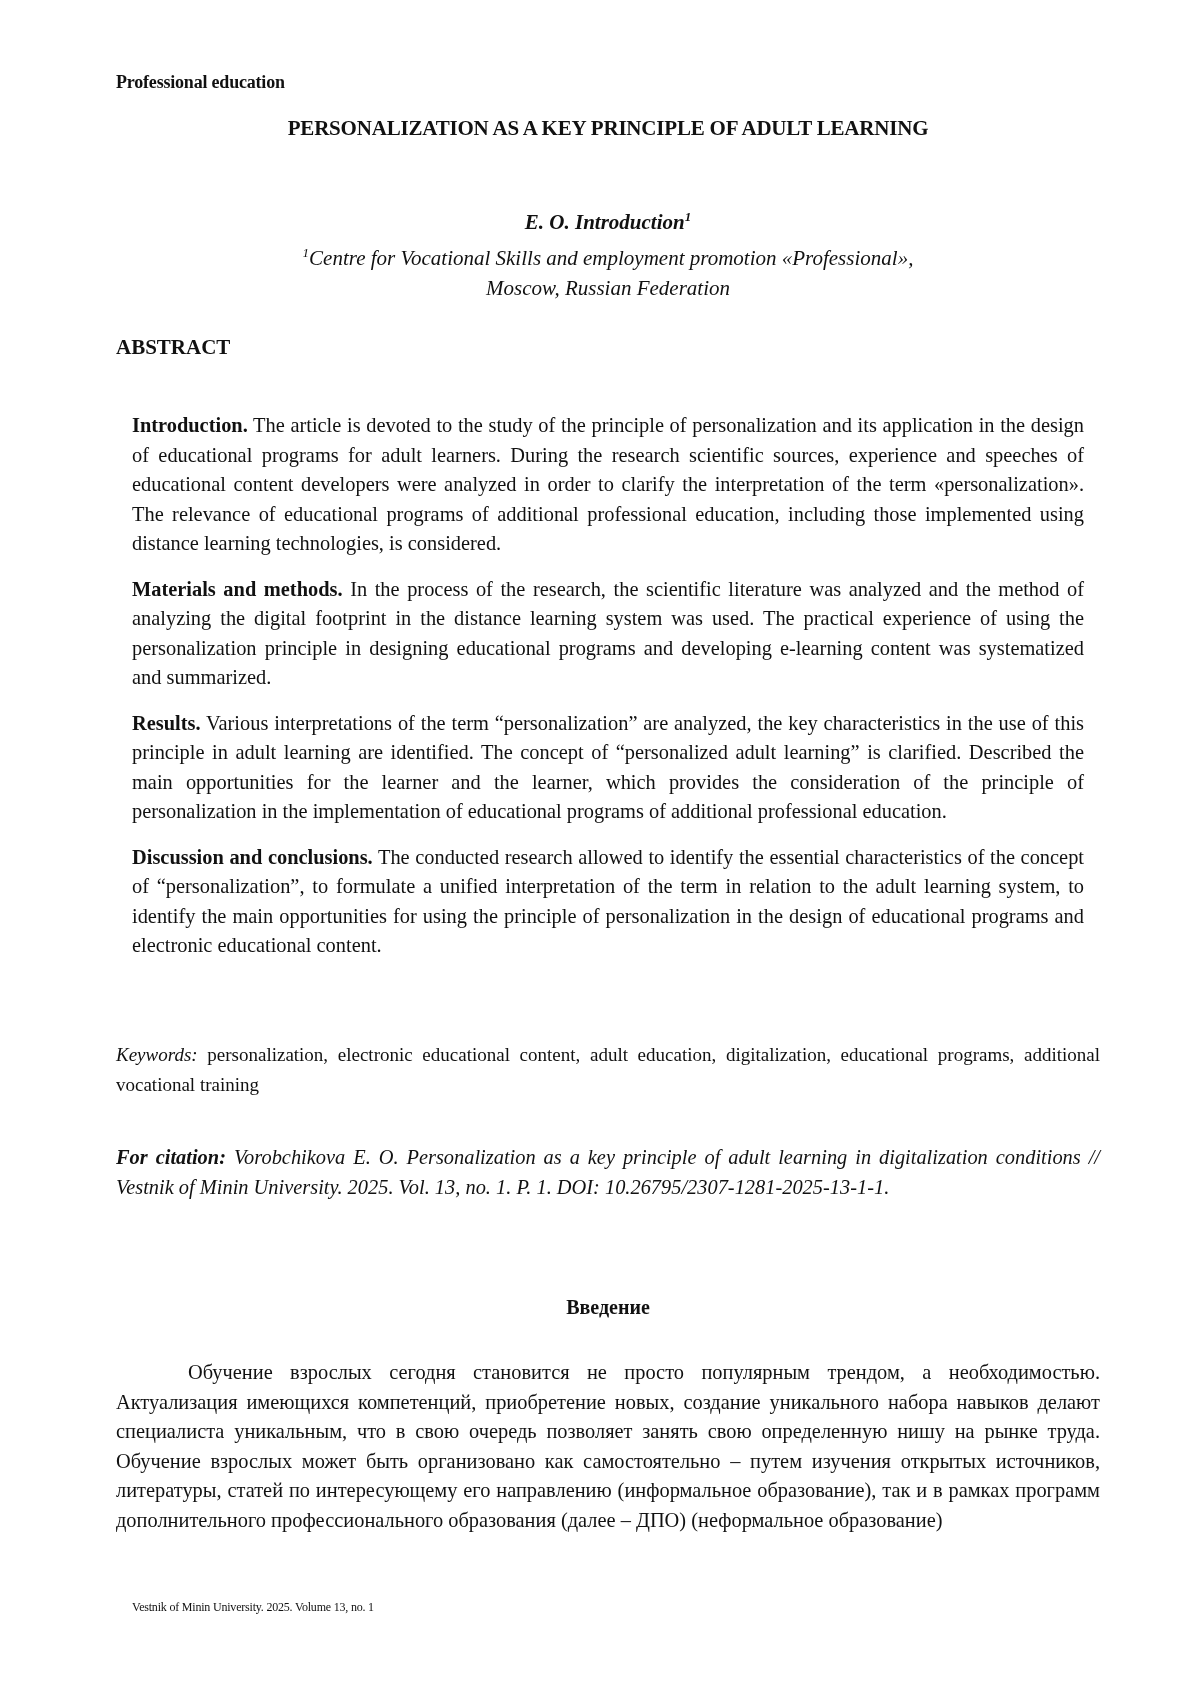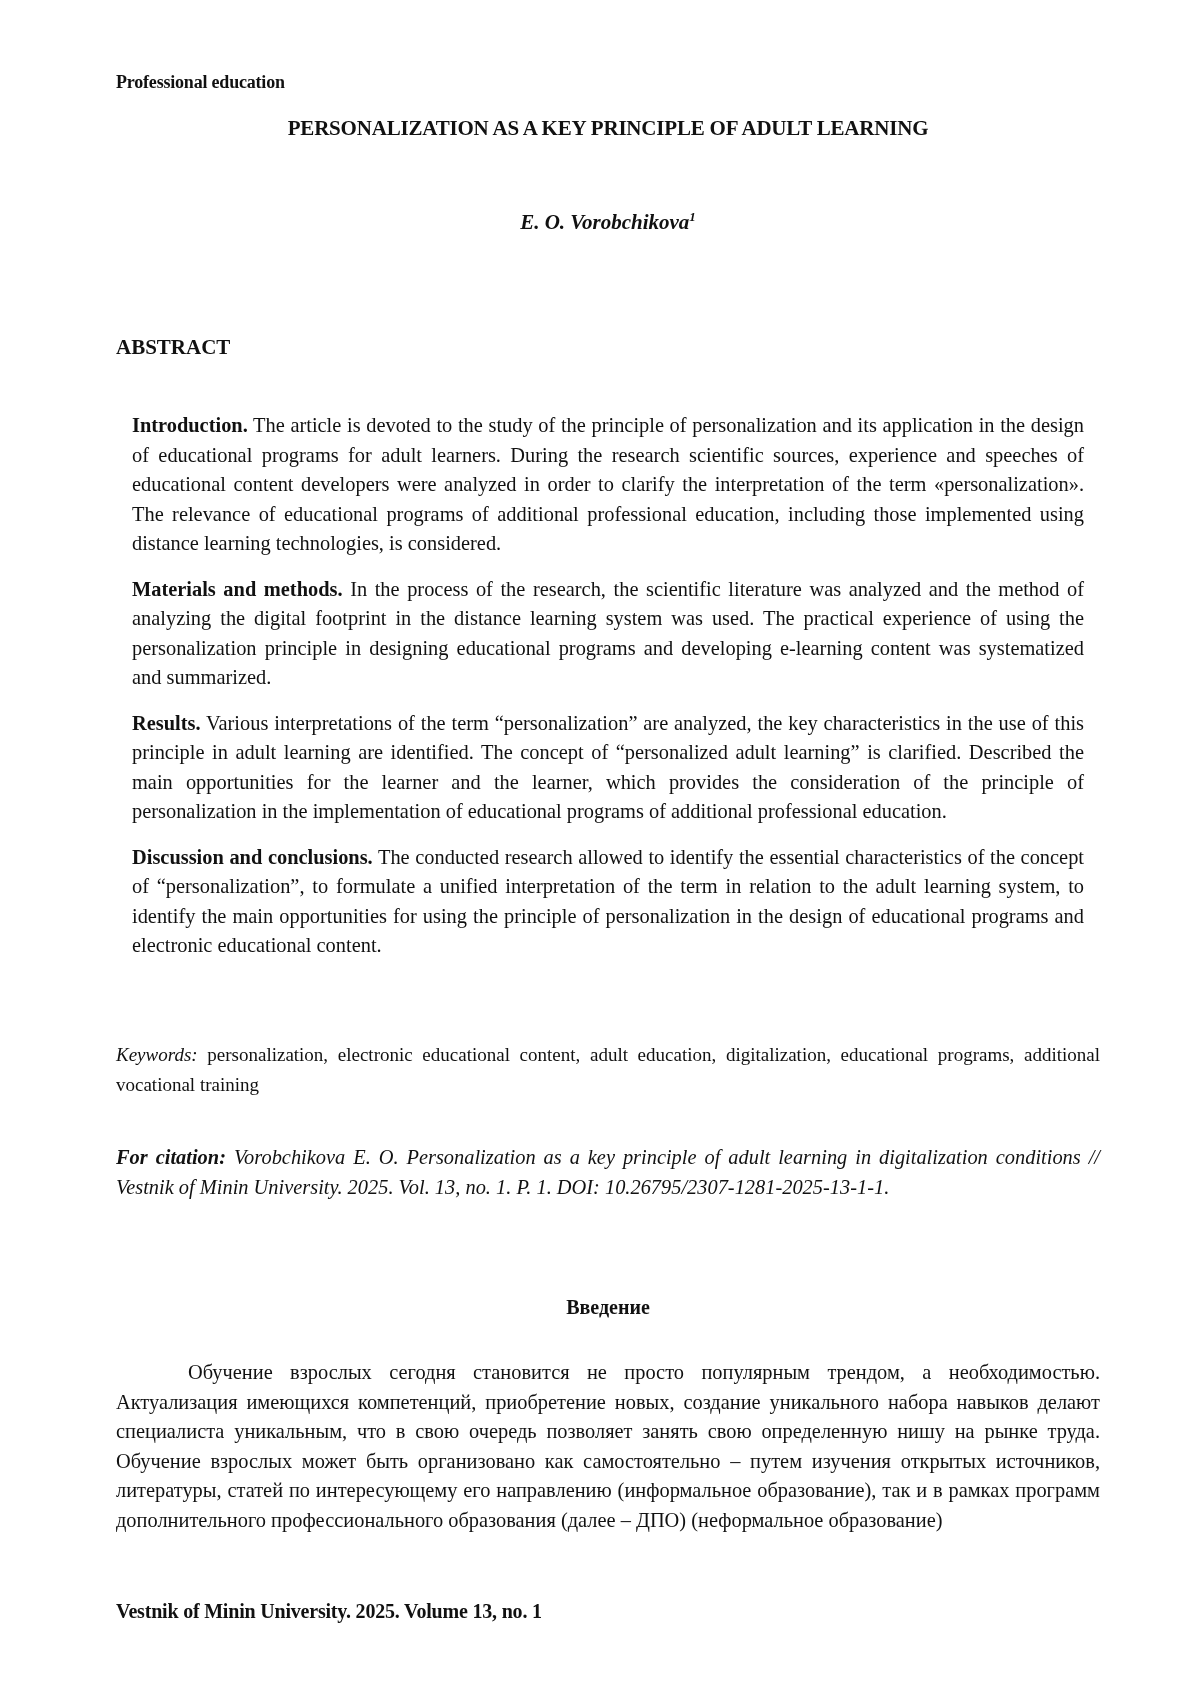--- a/index.html
+++ b/index.html
@@ -50,40 +50,42 @@
   .intro-head {
     position: absolute; top: 1296px; left: 0; width: 984px;
     text-align: center; font-weight: bold; font-size: 20px;
   }
   .intro-body {
     position: absolute; top: 1358px; left: 0; width: 984px;
     font-size: 20.4px; line-height: 29.5px; text-align: justify;
     text-indent: 72px; margin: 0;
   }
   .footer {
-    position: absolute; top: 1600px; left: 0;
-    font-weight: bold; font-size: 20px; letter-spacing: -0.2px;
+    position: absolute; top: 1600px; left: 16px;
+    font-weight: normal; font-size: 12px; letter-spacing: -0.2px;
   }
 </style>
 </head>
 <body>
 
 <div class="page">
 
   <div class="section-label">Professional education</div>
 
   <div class="title">
     <div>PERSONALIZATION AS A KEY PRINCIPLE OF ADULT LEARNING</div>
   </div>
 
   <div class="author">
-    <span>E. O. Vorobchikova</span><sup>1</sup>
+    <span>E. O. Introduction</span><sup>1</sup>
   </div>
 
   <div class="affil">
+    <div><sup>1</sup><span>Centre for Vocational Skills and employment promotion «Professional»,</span></div>
+    <div>Moscow, Russian Federation</div>
   </div>
 
   <div class="abstract-head">ABSTRACT</div>
 
   <div class="abstract">
     <p><b>Introduction.</b><span> The article is devoted to the study of the principle of personalization and its application in the design of educational programs for adult learners. During the research scientific sources, experience and speeches of educational content developers were analyzed in order to clarify the interpretation of the term «personalization». The relevance of educational programs of additional professional education, including those implemented using distance learning technologies, is considered.</span></p>
     <p><b>Materials and methods.</b><span> In the process of the research, the scientific literature was analyzed and the method of analyzing the digital footprint in the distance learning system was used. The practical experience of using the personalization principle in designing educational programs and developing e-learning content was systematized and summarized.</span></p>
     <p><b>Results.</b><span> Various interpretations of the term “personalization” are analyzed, the key characteristics in the use of this principle in adult learning are identified. The concept of “personalized adult learning” is clarified. Described the main opportunities for the learner and the learner, which provides the consideration of the principle of personalization in the implementation of educational programs of additional professional education.</span></p>
     <p><b>Discussion and conclusions.</b><span> The conducted research allowed to identify the essential characteristics of the concept of “personalization”, to formulate a unified interpretation of the term in relation to the adult learning system, to identify the main opportunities for using the principle of personalization in the design of educational programs and electronic educational content.</span></p>
   </div>

